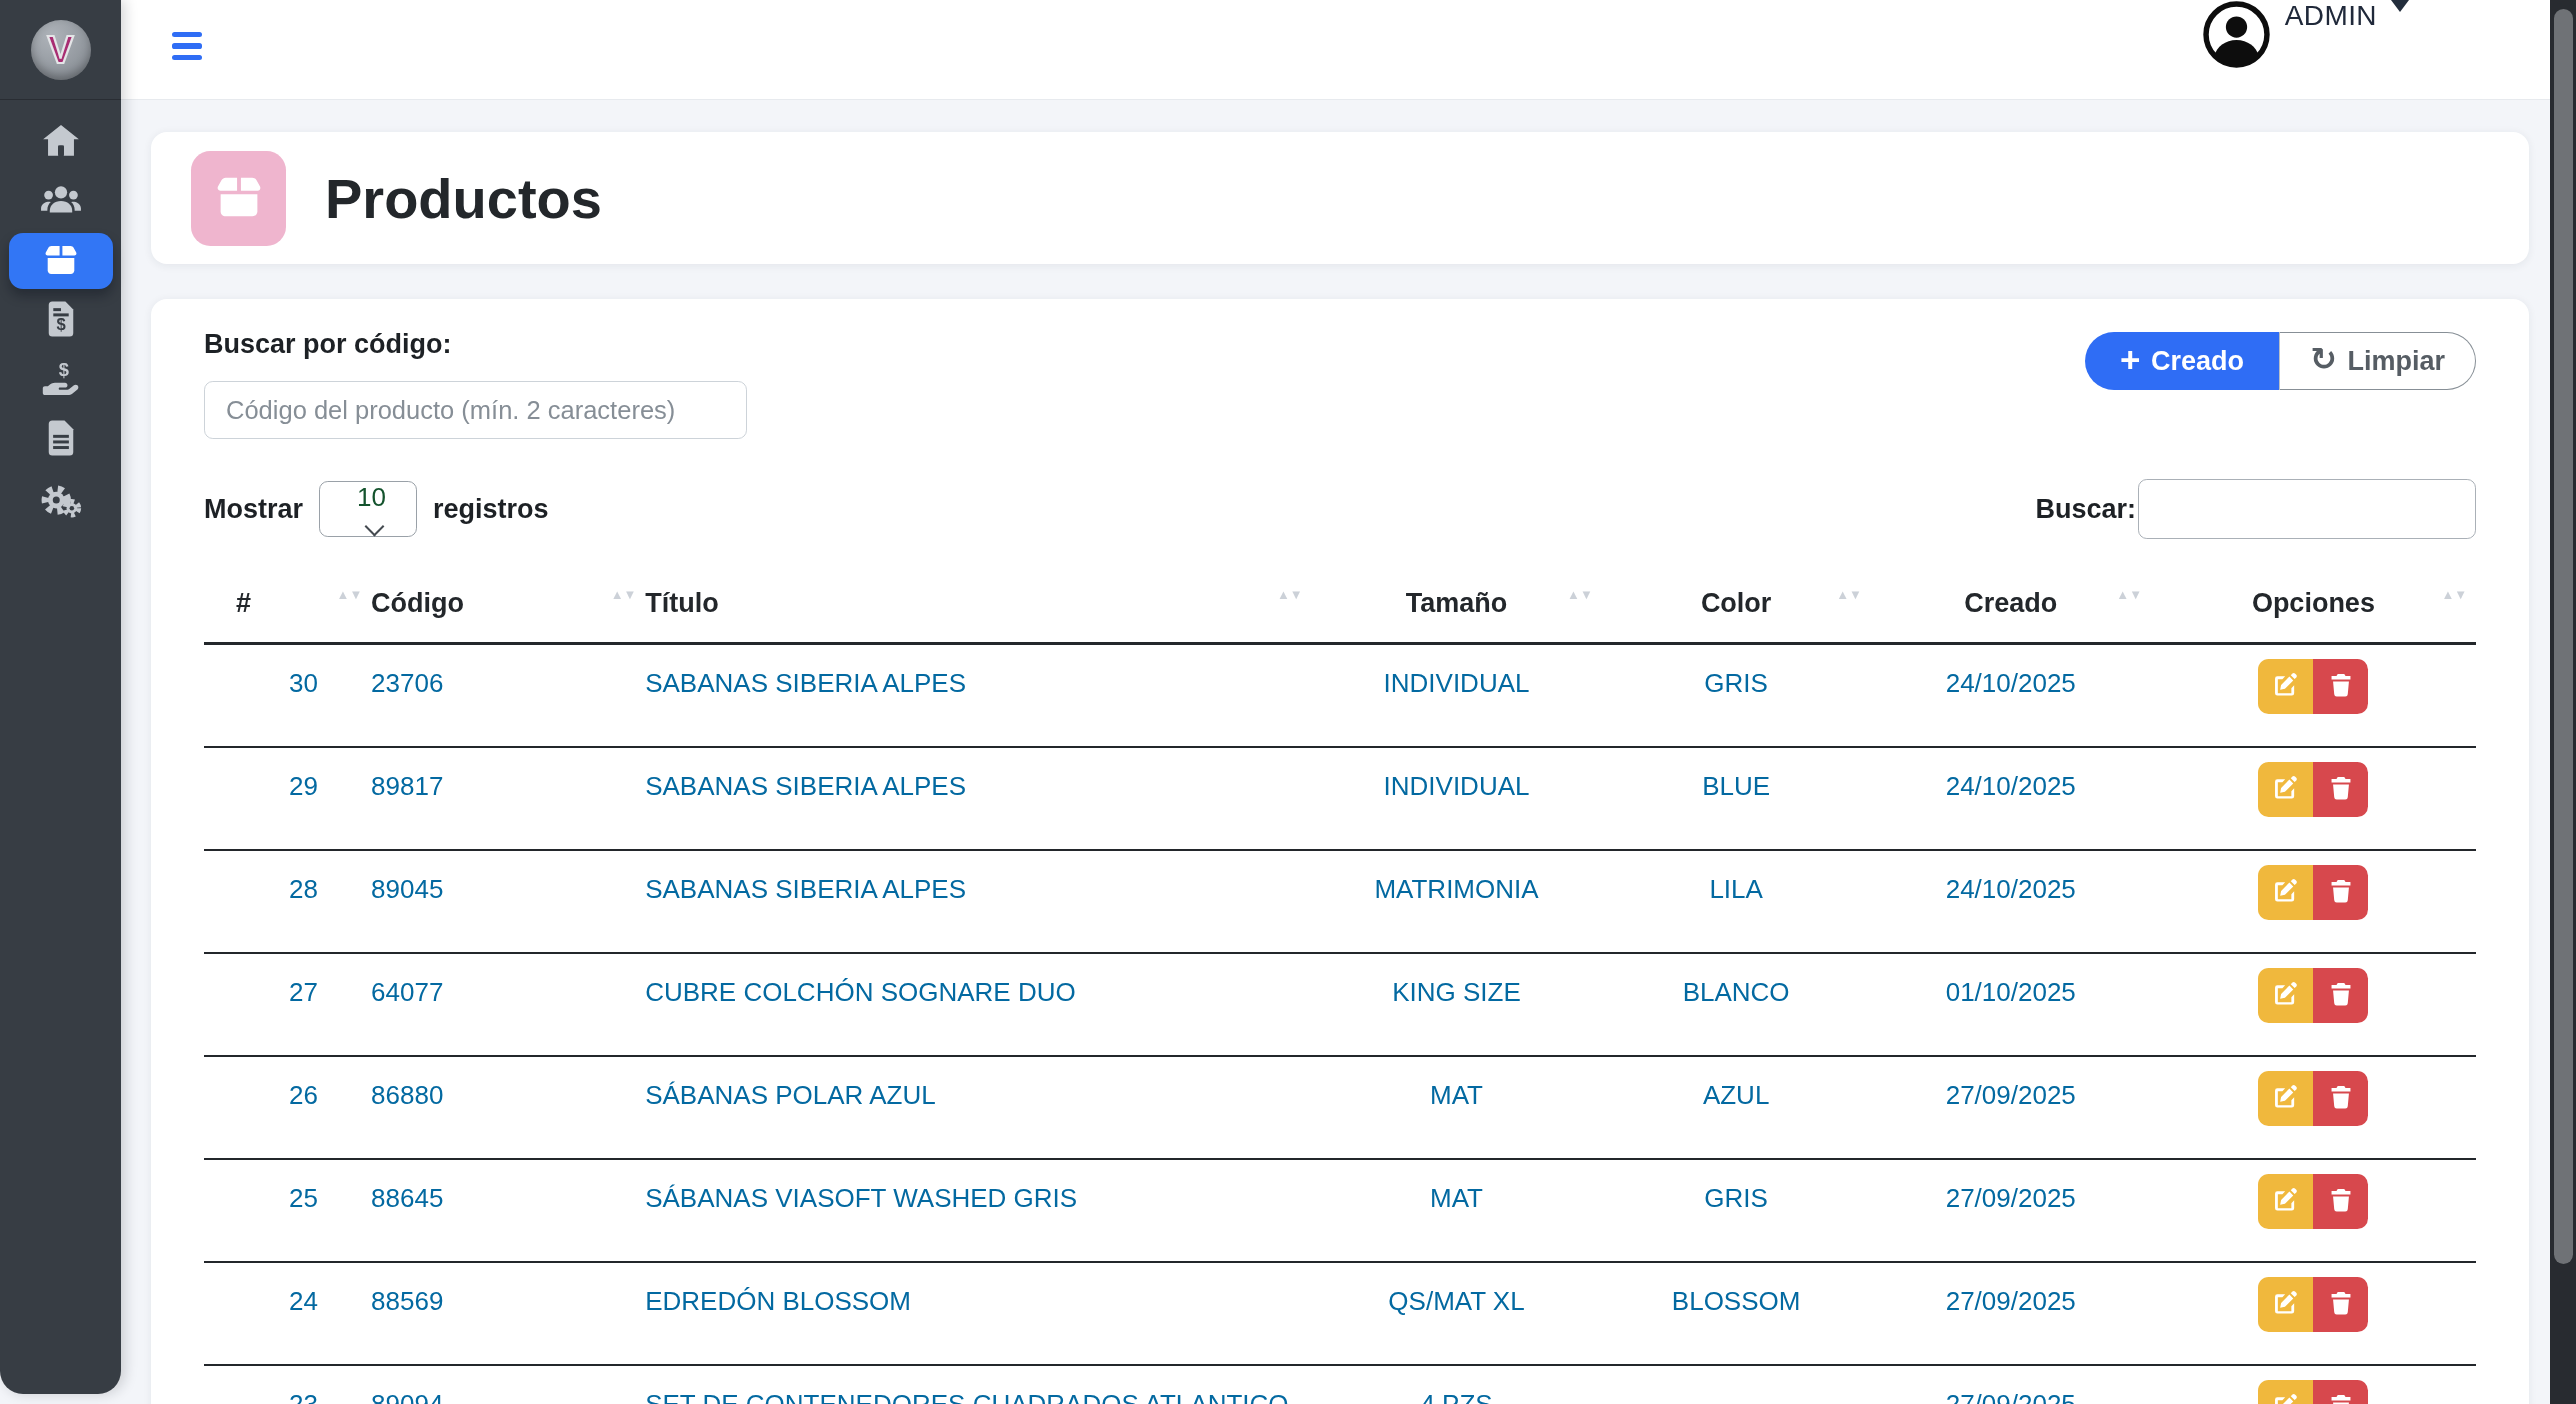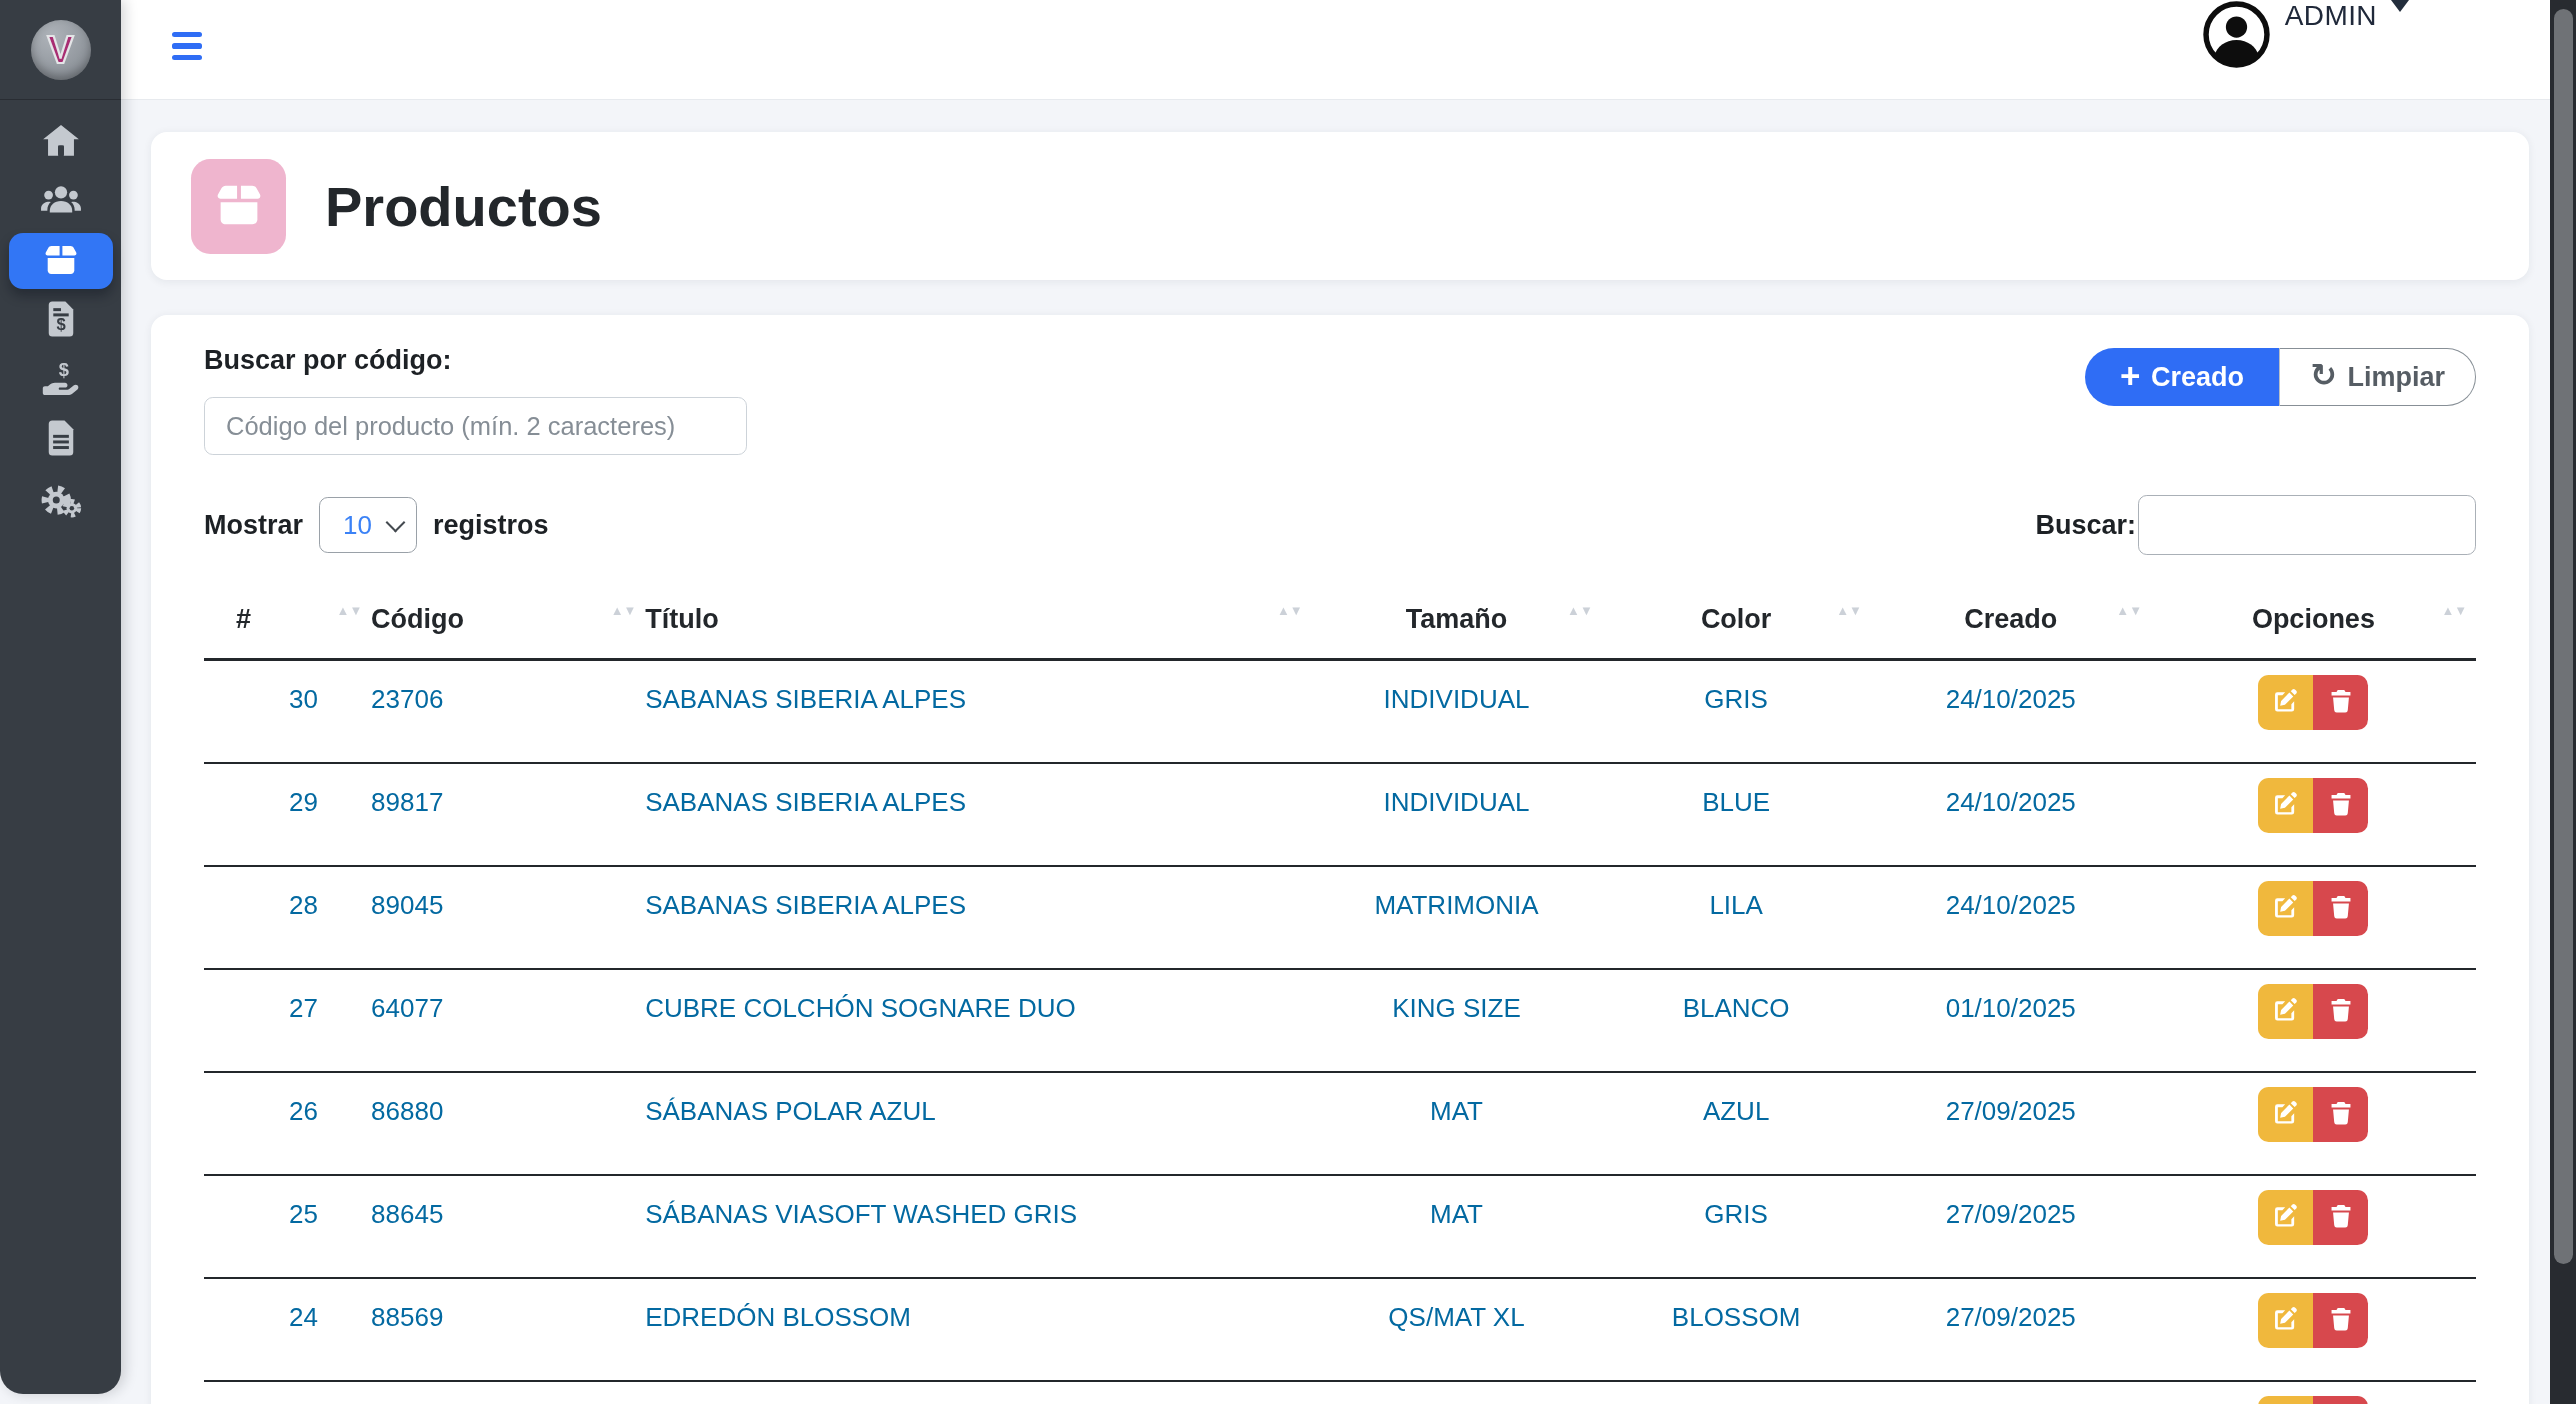--- a/index.html
+++ b/index.html
@@ -34,21 +34,21 @@
   .hamburger div { height:5.3px; border-radius:2.6px; background:#2f6df5; margin-bottom:6.2px; }
   .user { position:absolute; right:167px; top:0; height:100px;
     display:flex; gap:14px; cursor:pointer; }
   .avatar svg { width:69px; height:69px; display:block; }
   .user-name { font-size:28px; color:#20293a; font-weight:500; letter-spacing:0.4px; }
   .caret-down { width:0; height:0; border-left:9.7px solid transparent;
     border-right:9.7px solid transparent; border-top:12.3px solid #232e3c; }
   
   .main { position:absolute; left:121px; top:100px; width:2455px; height:1305px; }
   .card { background:#fff; border-radius:16px; box-shadow:0 1.8px 8.8px rgba(26,36,54,.07); }
-  .title-card { margin:32px 47px 0 30px; height:148px;
+  .title-card { margin:32px 47px 0 30px; height:132px;
     display:flex; align-items:center; gap:39px; padding-left:40px; }
   .icon-tile { width:95px; height:95px; background:#efb5ce; border-radius:19.3px;
     display:flex; align-items:center; justify-content:center; }
   .icon-tile svg { width:58px; height:58px; fill:#ffffff; }
   .page-title { font-size:56px; font-weight:700; color:#23272b; }
   .content-card { margin:35px 47px 0 30px; height:1143px; padding:30px 53px; position:relative; }
   
   .filters { display:flex; gap:17px; }
   .filter-label { font-size:27px; font-weight:700; color:#1d2125; margin-bottom:21px; }
   .filter-input { width:543px; height:58px; border:1.8px solid #cdd3d9; border-radius:8.8px;
@@ -65,21 +65,21 @@
     border:1.8px solid #878f96; border-left:0.9px solid #b9bfc5;
     color:#565d64; font-size:27px; font-weight:700; border-radius:0 29px 29px 0;
     display:flex; align-items:center; gap:10.6px;
     font-family:"Liberation Sans","DejaVu Sans",sans-serif; }
   .btn-limpiar .refresh { font-size:32px; line-height:1; font-weight:700; margin-top:-3.5px; }
   
   .controls { margin-top:40px; height:60px; display:flex; align-items:center; }
   .ctrl-label { font-size:27px; font-weight:700; color:#1d2125; }
   .page-size { width:98px; height:56px; border:1.8px solid #9aa1a8; border-radius:8.8px;
     margin:0 16px; display:flex; align-items:center; padding:0 16px 0 23px;
-    justify-content:space-between; font-size:26px; color:#3b82f6; cursor:pointer; }
+    justify-content:space-between; font-size:26px; color:#14532d; cursor:pointer;flex-direction:column; }
   .chev { width:14px; height:14px; border-right:2.6px solid #444a50; border-bottom:2.6px solid #444a50;
     transform:rotate(45deg) translateY(-3.5px); }
   .ctrl-right { margin-left:auto; display:flex; align-items:center; gap:2px; }
   .search-input { width:338px; height:60px; border:1.8px solid #aab0b7; border-radius:8.8px;
     font-size:26px; padding:0 17.6px; outline:none; }
   
   table { margin-top:33px; width:100%; border-collapse:collapse; table-layout:fixed; }
   th { font-size:27px; font-weight:700; color:#23272b; text-align:center;
     padding:16px 0 23px; border-bottom:3.5px solid #23272b; position:relative; }
   th.al, td.al { text-align:left; }

